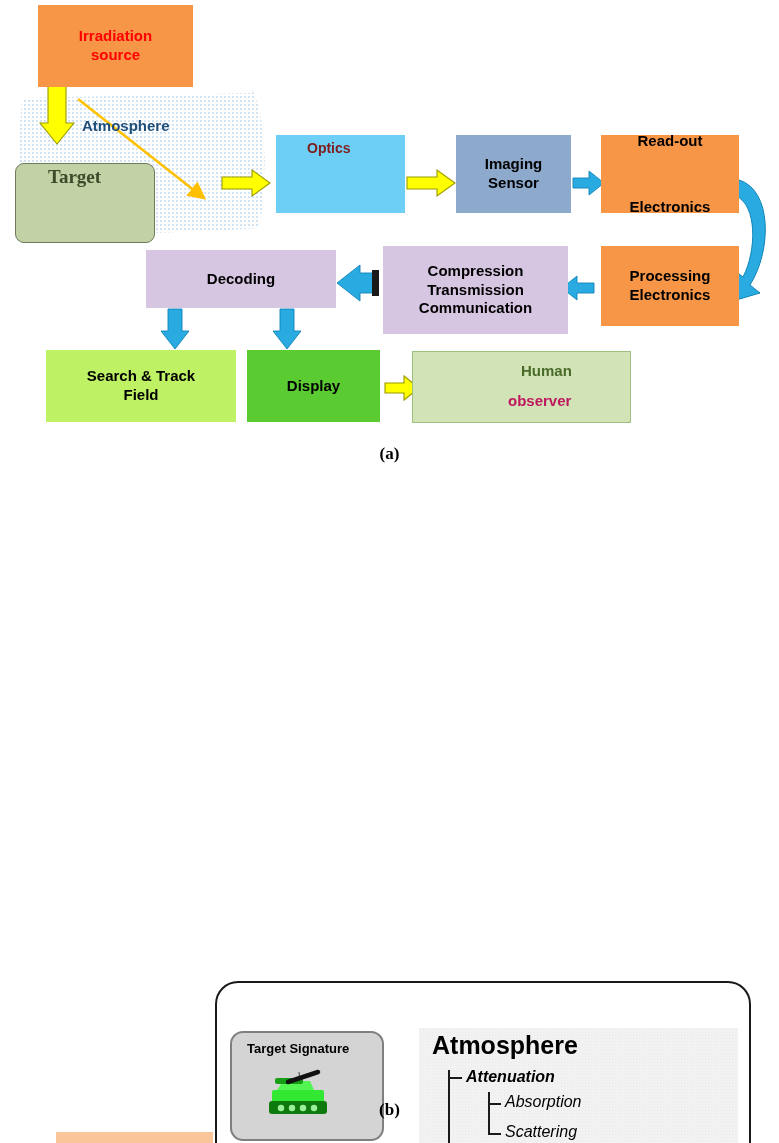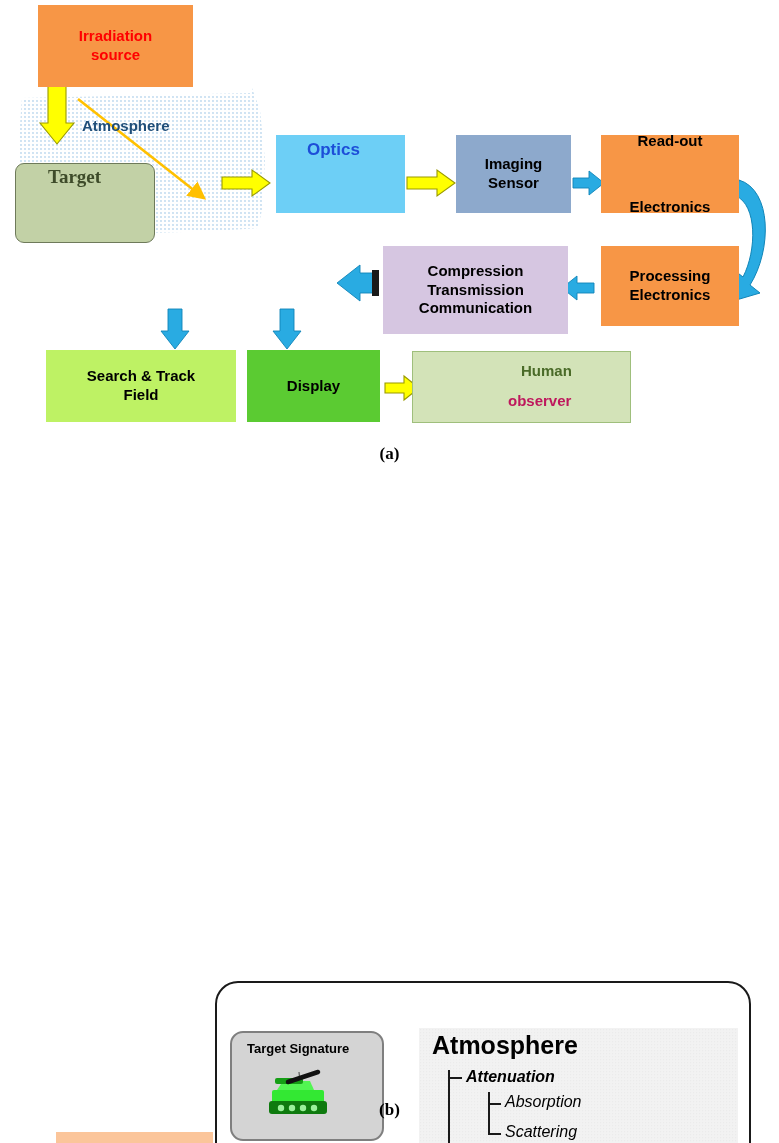--- a/index.html
+++ b/index.html
@@ -104,21 +104,21 @@
     <span>Irradiation</span>
     <span>source</span>
   </div>
 
   <div class="lbl" style="left:82px;top:117px;font-size:15px;color:#1F4E79;">Atmosphere</div>
 
   <div style="position:absolute;left:15px;top:163px;width:138px;height:78px;background:#C2D1A6;border:1.4px solid #6E7A5A;border-radius:9px;"></div>
   <div class="lbl" style="left:48px;top:166px;font-size:19px;font-family:'Liberation Serif',serif;color:#3E4B2A;">Target</div>
 
   <div style="position:absolute;left:276px;top:135px;width:129px;height:78px;background:#6DCFF6;"></div>
-  <div class="lbl" style="left:307px;top:140px;font-size:17px;color:#1d4ed8;">Optics</div>
+  <div class="lbl" style="left:307px;top:140px;font-size:14px;color:#7f1d1d;">Optics</div>
 
   <div class="box" style="left:456px;top:135px;width:115px;height:78px;background:#8DA9CC;font-size:15px;flex-direction:column;">
     <span>Imaging</span>
     <span>Sensor</span>
   </div>
 
   <div class="box" style="left:601px;top:135px;width:138px;height:78px;background:#F79646;font-size:15px;flex-direction:column;gap:47px;">
     <span>Read-out</span>
     <span>Electronics</span>
   </div>
@@ -127,20 +127,23 @@
     <span>Processing</span>
     <span>Electronics</span>
   </div>
 
   <div class="box" style="left:383px;top:246px;width:185px;height:88px;background:#D6C6E1;font-size:15px;flex-direction:column;">
     <span>Compression</span>
     <span>Transmission</span>
     <span>Communication</span>
   </div>
 
+  <div class="box" style="left:146px;top:250px;width:190px;height:58px;background:#D6C6E1;font-size:15px;">
+    <span>Decoding</span>
+  </div>
 
   <div class="box" style="left:46px;top:350px;width:190px;height:72px;background:#bef264;font-size:15px;flex-direction:column;">
     <span>Search &amp; Track</span>
     <span>Field</span>
   </div>
 
   <div class="box" style="left:247px;top:350px;width:133px;height:72px;background:#5BCB32;font-size:15px;">
     <span>Display</span>
   </div>
 

